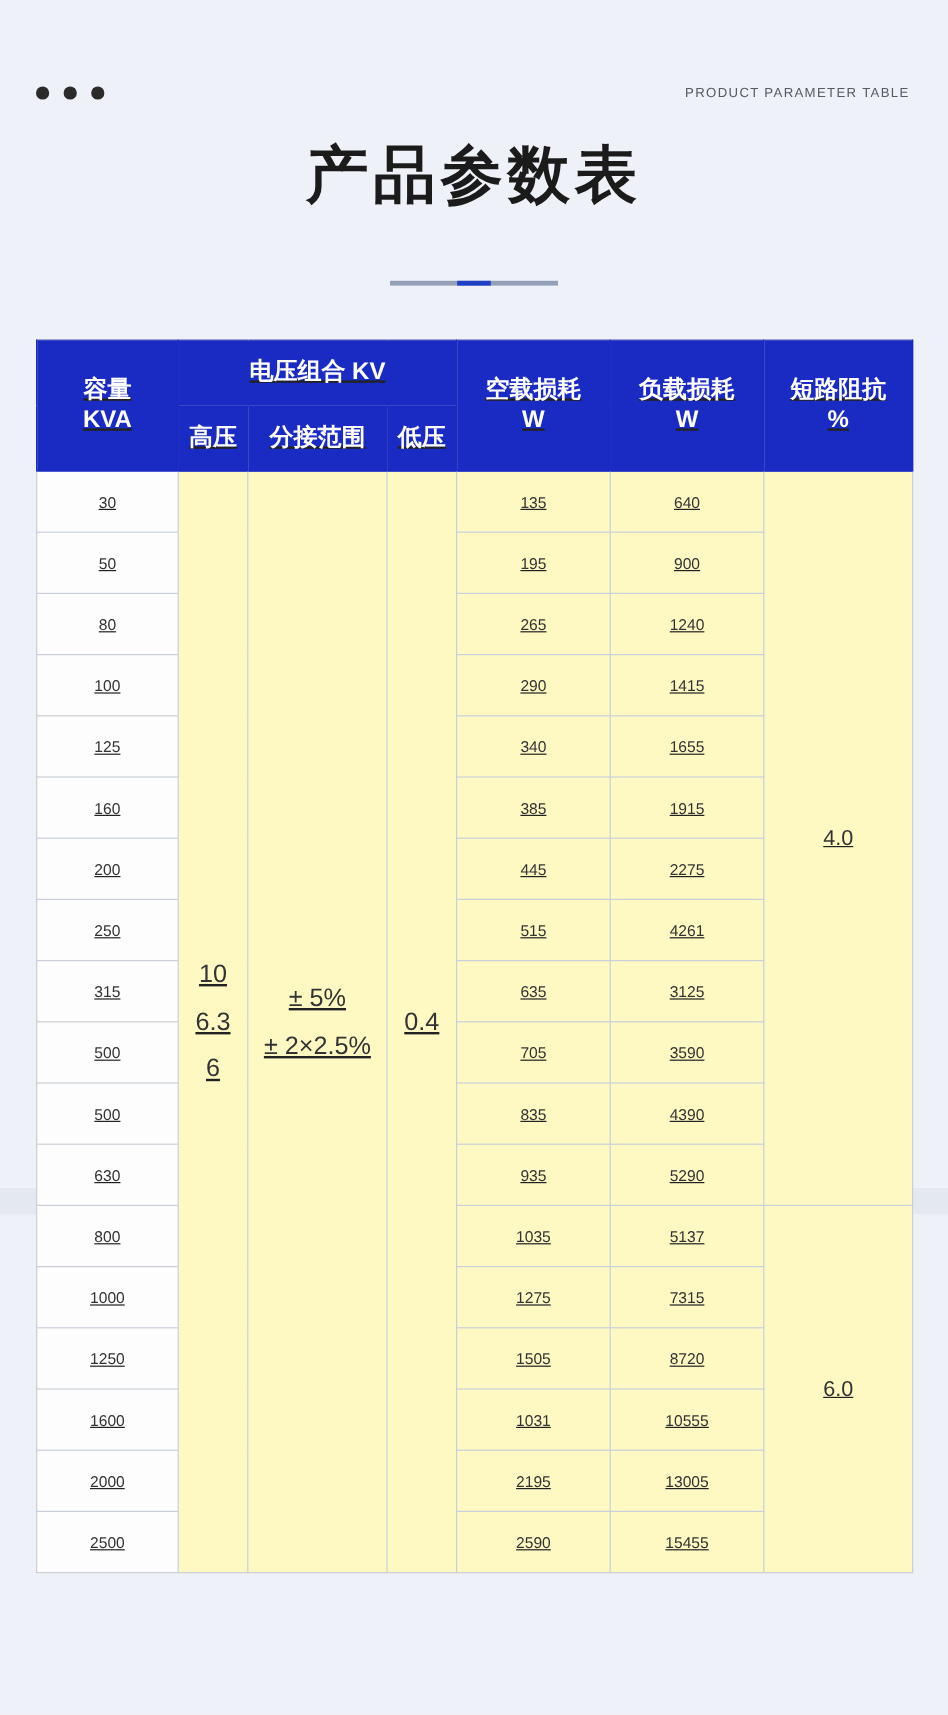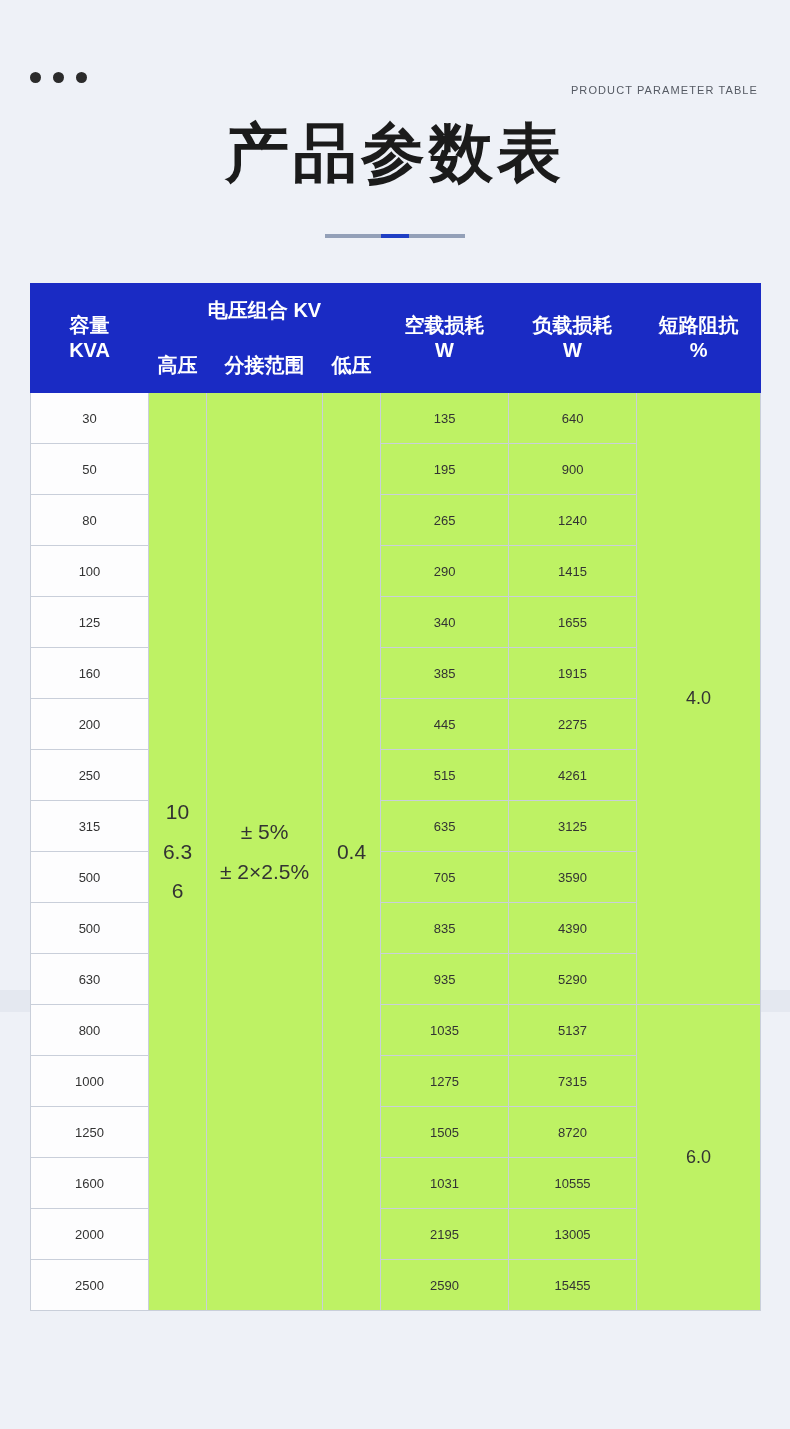--- a/index.html
+++ b/index.html
@@ -39,34 +39,34 @@
   .dots span {
     display: block;
     width: 11px;
     height: 11px;
     border-radius: 50%;
     background: #2b2b2b;
   }
   .eyebrow {
     position: absolute;
     right: 32px;
-    top: 24px;
+    top: 12px;
     font-size: 11px;
     letter-spacing: 1.1px;
     color: #555a63;
     white-space: nowrap;
   }
 
   .title {
     position: absolute;
     top: 118px;
     left: 0;
     width: 790px;
     text-align: center;
-    font-size: 64px;
+    font-size: 52px;
     font-weight: bold;
     letter-spacing: 4px;
     color: #1b1b1b;
     line-height: 1.1;
   }
 
   .divider {
     position: absolute;
     top: 234px;
     left: 50%;
@@ -89,21 +89,22 @@
   .table-wrap {
     position: absolute;
     top: 283px;
     left: 30px;
     width: 730px;
   }
   table.param {
     border-collapse: collapse;
     width: 730px;
     table-layout: fixed;
-    background: #bef264;
+    background: #fef9c3;
+    text-decoration: underline;
   }
   table.param th,
   table.param td {
     border: 1px solid #c9cfda;
     text-align: center;
     vertical-align: middle;
   }
   table.param thead th {
     background: #1a2bc4;
     color: #ffffff;

